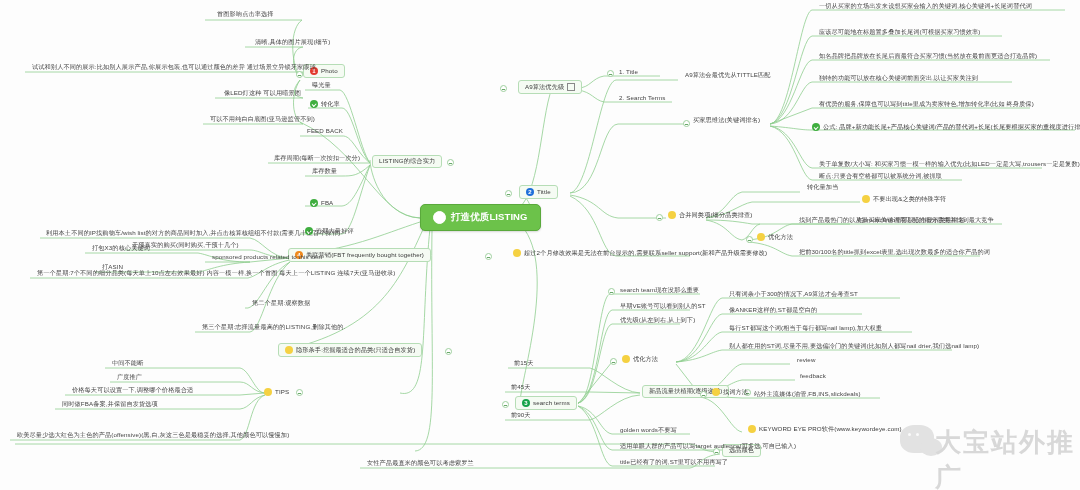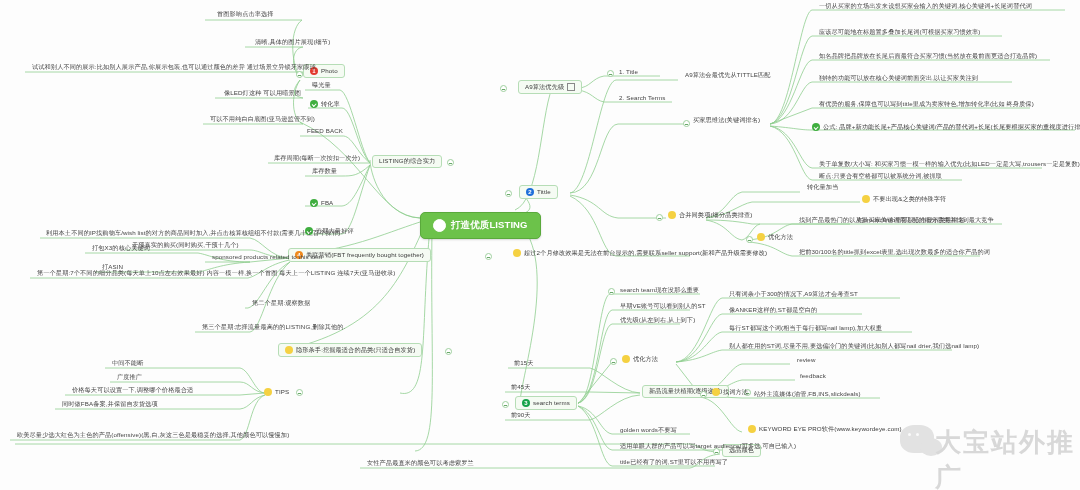--- a/index.html
+++ b/index.html
@@ -249,21 +249,21 @@
 
     <path d="M700 395 C 720 392, 730 366, 742 364"></path>
     <path d="M700 395 C 722 392, 730 382, 742 380"></path>
     <path d="M700 396 L 742 398"></path>
     <path d="M700 397 C 722 400, 730 430, 742 432"></path>
     <path d="M742 364 L 790 364"></path>
       <path d="M742 380 L 795 380"></path>
     <path d="M742 398 L 880 398"></path>
   </svg>
 
-  <div class="node root" style="left:420px;top:212px;">
+  <div class="node root" style="left:420px;top:204px;">
     <span class="ico big ico-check" style="background:#ffffff;border:1px solid #ffffff;"></span>
     <span>打造优质LISTING</span>
   </div>
 
   <div class="node boxed" style="left:303px;top:64px;">
     <span class="ico" style="background:#e23a2e;">
       <span class="ico-num">1</span>
     </span>
     <span>Photo</span>
   </div>

